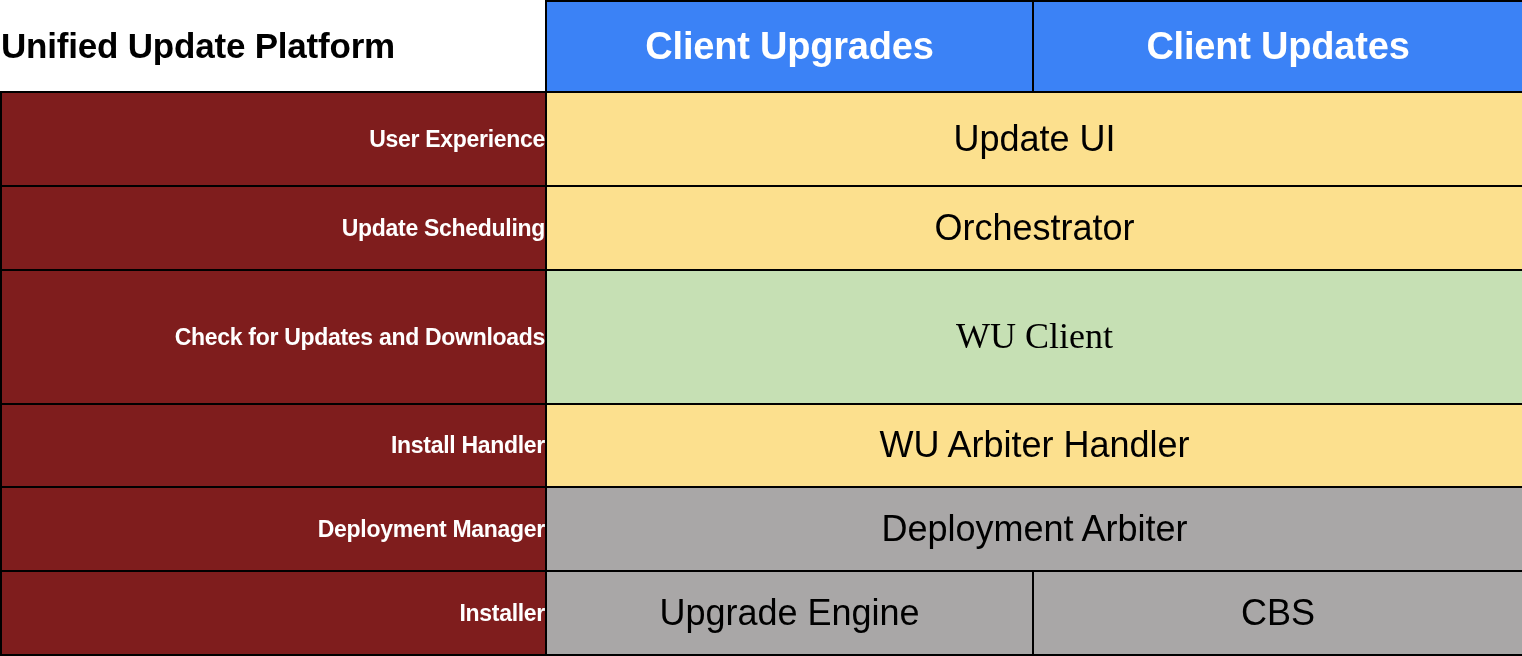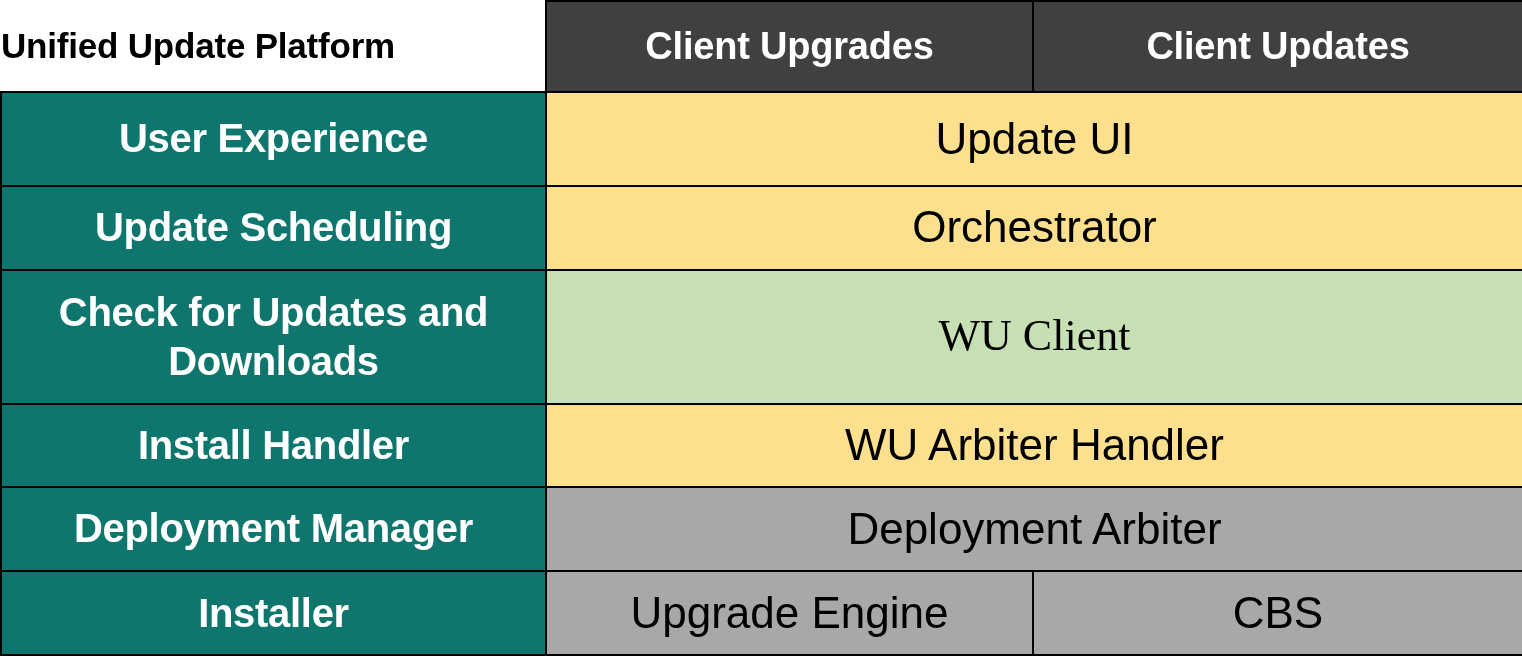--- a/index.html
+++ b/index.html
@@ -48,47 +48,47 @@
     font-size: 35px;
     line-height: 1.05;
     letter-spacing: -0.2px;
     padding: 0 6px 0 14px;
     vertical-align: middle;
     white-space: nowrap;
   }
 
   
   .cell-head {
-    background: #404040;
+    background: #3b82f6;
     color: #ffffff;
     font-weight: bold;
     font-size: 38px;
     line-height: 1.05;
     text-align: center;
     vertical-align: middle;
     letter-spacing: -0.2px;
     white-space: nowrap;
   }
 
   
   .cell-rowlabel {
-    background: #0f766e;
+    background: #7f1d1d;
     color: #ffffff;
     font-weight: bold;
-    font-size: 40px;
+    font-size: 23px;
     line-height: 1.22;
-    text-align: center;
+    text-align: right;
     vertical-align: top;
     padding: 4px 4px 4px 14px;
     letter-spacing: -0.3px;
   }
 
   
   .cell-content {
-    font-size: 44px;
+    font-size: 36px;
     line-height: 1.1;
     color: #000000;
     text-align: center;
     vertical-align: middle;
     font-weight: normal;
     letter-spacing: 0px;
   }
   .bg-yellow { background: #FCE08E; }
   .bg-green  { background: #C6E0B4; font-family: Liberation Serif, serif; }
   .bg-gray   { background: #A9A7A7; }

